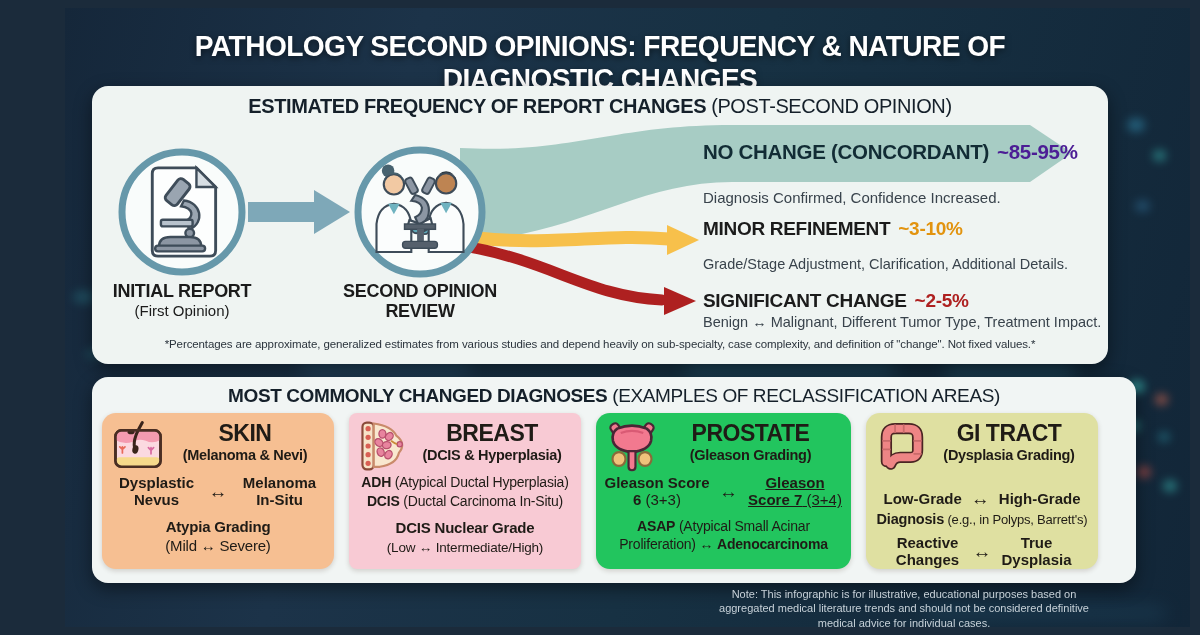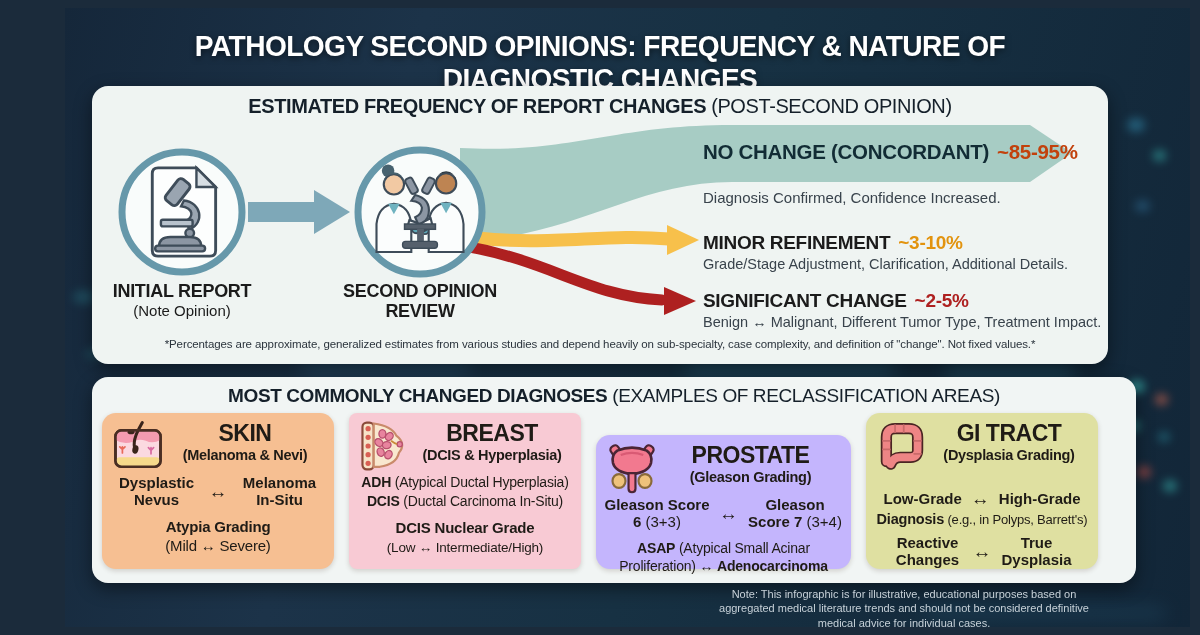--- a/index.html
+++ b/index.html
@@ -23,26 +23,26 @@
   .hdr-r{margin-left:5px;letter-spacing:-0.4px;}
   .abs{position:absolute;}
   .flow-svg{position:absolute;left:0;top:0;width:1016px;height:278px;}
   .fig-label{position:absolute;text-align:center;color:#1b1b1b;line-height:1.12;}
   .fig-label .b{font-weight:bold;font-size:18px;letter-spacing:-0.3px;display:block;}
   .fig-label .r{font-size:15px;display:block;margin-top:2px;}
   .out-title{position:absolute;font-weight:bold;white-space:nowrap;letter-spacing:-0.3px;}
   .out-desc{position:absolute;color:#39434c;white-space:nowrap;}
   #out0-title{left:611px;top:54px;font-size:20.5px;color:#122c35;}
   #out0-desc{left:611px;top:103px;font-size:15px;}
-  #out1-title{left:611px;top:146px;font-size:19px;color:#1b1b1b;}
+  #out1-title{left:611px;top:132px;font-size:19px;color:#1b1b1b;}
   #out1-desc{left:611px;top:170px;font-size:14.5px;}
   #out2-title{left:611px;top:204px;font-size:19px;color:#1b1b1b;}
   #out2-desc{left:611px;top:228px;font-size:14.5px;}
   .val{margin-left:8px;}
-  .val-orange{color:#e2930e;} .val-red{color:#ae2020;} .val-dark{color:#c2410c;}
+  .val-orange{color:#e2930e;} .val-red{color:#ae2020;} .val-dark{color:#4c1d95;}
   .footnote{position:absolute;left:0;right:0;top:252px;text-align:center;
             font-size:11.5px;color:#2b343d;letter-spacing:-0.1px;}
   .cards{position:absolute;left:10px;top:36px;width:996px;height:156px;
          display:flex;gap:15px;}
   .card{flex:1;border-radius:14px;position:relative;color:#1f1b16;
         box-shadow:0 2px 5px rgba(60,40,20,.18);}
   .card-icon{position:absolute;left:10px;top:7px;width:52px;height:52px;}
   .card-titles{margin-left:60px;margin-right:6px;text-align:center;padding-top:8px;line-height:1.05;}
   .card-title{font-size:23px;font-weight:bold;letter-spacing:-0.5px;}
   .card-sub{font-size:14.5px;font-weight:bold;letter-spacing:-0.3px;margin-top:3px;}
@@ -136,21 +136,21 @@
       <rect x="47" y="20" width="8" height="17" rx="3" fill="#8c96a3" stroke="#3e4c59" stroke-width="2" transform="rotate(-28 51 28)"></rect>
       <rect x="65" y="20" width="8" height="17" rx="3" fill="#8c96a3" stroke="#3e4c59" stroke-width="2" transform="rotate(28 69 28)"></rect>
       <path d="M 55,38 Q 71,42 69,57 Q 68,66 58,68 L 55,61 Q 62,58 62,51 Q 61,45 51,44 Z" fill="#8c96a3" stroke="#3e4c59" stroke-width="2.2"></path>
       <rect x="44" y="68" width="32" height="5.5" fill="#55606c" stroke="#3e4c59" stroke-width="1.5"></rect>
       <rect x="57" y="73" width="7" height="13" fill="#55606c"></rect>
       <rect x="42" y="86" width="36" height="7" rx="3" fill="#55606c" stroke="#3e4c59" stroke-width="1.5"></rect>
     </svg>
 
     <div class="fig-label" style="left:10px;top:195px;width:160px;">
       <span class="b">INITIAL REPORT</span>
-      <span class="r">(Note Opinion)</span>
+      <span class="r">(First Opinion)</span>
     </div>
     <div class="fig-label" style="left:238px;top:195px;width:180px;">
       <span class="b">SECOND OPINION</span>
       <span class="b">REVIEW</span>
     </div>
 
     <div class="out-title" id="out0-title">
       <span>NO CHANGE (CONCORDANT)</span><span class="val val-dark">~85-95%</span>
     </div>
     <div class="out-desc" id="out0-desc">Diagnosis Confirmed, Confidence Increased.</div>
@@ -235,39 +235,39 @@
           <div class="cline">
             <span class="b">DCIS</span><span> (Ductal Carcinoma In-Situ)</span>
           </div>
           <div class="cline cgap" style="font-size:15px;">
             <span class="b">DCIS Nuclear Grade</span><br>
             <span style="font-size:13.5px;">(Low ↔ Intermediate/High)</span>
           </div>
         </div>
       </div>
 
-      <div class="card" style="background:#c4b5fd;margin-top:22px;">
+      <div class="card" style="background:#22c55e;">
         <svg class="card-icon" viewBox="0 0 60 60">
           <rect x="6" y="4" width="10" height="12" rx="4" fill="#f2798f" stroke="#4a2535" stroke-width="2.5" transform="rotate(-35 11 10)"></rect>
           <rect x="44" y="4" width="10" height="12" rx="4" fill="#f2798f" stroke="#4a2535" stroke-width="2.5" transform="rotate(35 49 10)"></rect>
           <path d="M 13,10 Q 30,3 47,10 Q 54,15 52,24 Q 49,35 30,37 Q 11,35 8,24 Q 6,15 13,10 Z" fill="#f2798f" stroke="#4a2535" stroke-width="3"></path>
           <path d="M 17,15 Q 30,10 43,15" fill="none" stroke="#d95a74" stroke-width="2.5"></path>
           <ellipse cx="15" cy="45" rx="7.5" ry="8" fill="#efc27b" stroke="#8a6a3a" stroke-width="2.5"></ellipse>
           <ellipse cx="45" cy="45" rx="7.5" ry="8" fill="#efc27b" stroke="#8a6a3a" stroke-width="2.5"></ellipse>
           <path d="M 26,36 L 26,54 Q 26,58 30,58 Q 34,58 34,54 L 34,36 Z" fill="#f2798f" stroke="#4a2535" stroke-width="2.5"></path>
         </svg>
         <div class="card-titles">
           <div class="card-title">PROSTATE</div>
           <div class="card-sub">(Gleason Grading)</div>
         </div>
         <div class="card-body">
           <div class="pair">
             <span class="side" style="width:106px;"><span>Gleason Score 6</span><span style="font-weight:normal;"> (3+3)</span></span>
             <span class="arr">↔</span>
-            <span class="side" style="width:96px;"><span>Gleason Score 7</span><span style="font-weight:normal;"> (3+4)</span></span>
+            <span class="side" style="width:96px;text-decoration:underline;"><span>Gleason Score 7</span><span style="font-weight:normal;"> (3+4)</span></span>
           </div>
           <div class="cline cgap">
             <span class="b">ASAP</span><span> (Atypical Small Acinar Proliferation) ↔ </span><span class="b">Adenocarcinoma</span>
           </div>
         </div>
       </div>
 
       <div class="card" style="background:#dfe0a1;">
         <svg class="card-icon" viewBox="0 0 60 60">
           <path d="M 12,48 L 12,20 Q 12,10 22,10 L 38,10 Q 48,10 48,20 L 48,35 Q 48,43 40,43 L 28,43 Q 20,43 17,51" fill="none" stroke="#4a2523" stroke-width="13" stroke-linecap="round" stroke-linejoin="round"></path>

